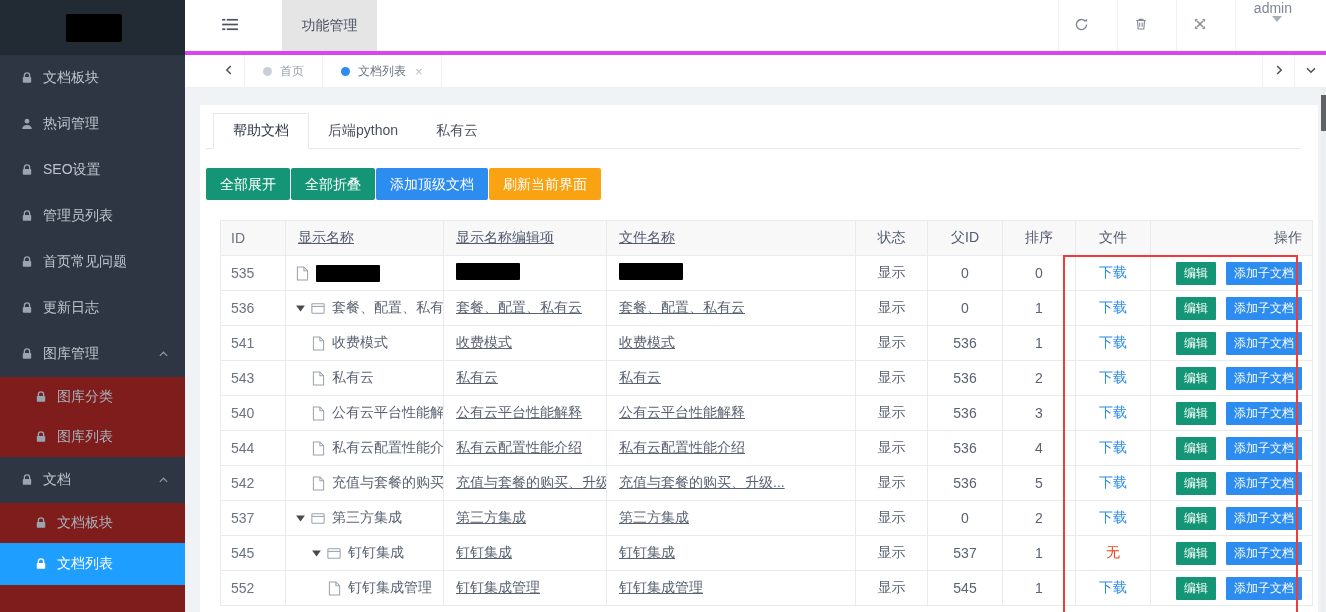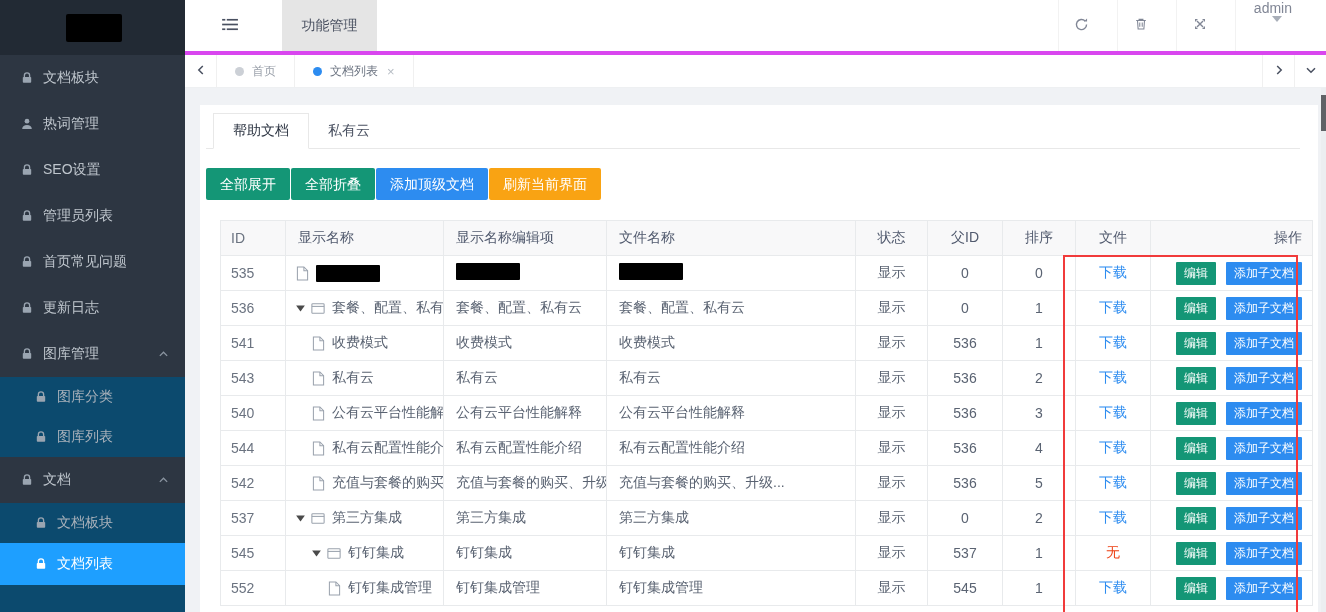--- a/index.html
+++ b/index.html
@@ -10,21 +10,21 @@
   
   .sidebar { width:185px; height:612px; background:#2d3642; flex:0 0 185px; display:flex; flex-direction:column; }
   .logo { height:55px; background:#222a34; display:flex; align-items:center; }
   .logo-redact { width:56px; height:28px; background:#000; margin-left:66px; border-radius:2px; }
   .sidebar nav { flex:1; }
   .sidebar ul { list-style:none; }
   .s-item { height:46px; display:flex; align-items:center; padding-left:19px; color:#bfc6cd; cursor:pointer; }
   .s-icon { width:15px; height:15px; display:inline-flex; align-items:center; justify-content:center; color:#9aa5b1; }
   .s-label { margin-left:9px; font-size:14px; }
   .s-chevron { margin-left:auto; margin-right:16px; color:#8b95a1; display:inline-flex; }
-  .submenu { background:#0c4a6e; }
+  .submenu { background:#7f1d1d; }
   .submenu .s-item { height:40px; padding-left:33px; color:#aab2bb; }
   .s-li:last-child .submenu { padding-bottom:27px; }
   .submenu .s-item.active { background:var(--active_blue); color:#fff; height:42px; }
   .submenu .s-item.active .s-icon { color:#fff; }
 
   
   .main { flex:1; display:flex; flex-direction:column; position:relative; background:#f0f2f5; }
 
   .topbar { height:55px; background:#fff; border-bottom:4px solid #d946ef; display:flex; align-items:stretch; flex:0 0 55px;gap:12px; }
   .hamburger { width:85px; display:flex; align-items:center; padding-left:37px; color:#495060; cursor:pointer; }
@@ -32,21 +32,21 @@
                 font-size:14px; color:#495060; cursor:pointer; }
   .top-spacer { flex:1; }
   .top-cell { width:47px; display:flex; align-items:center; justify-content:center; color:#808695;
               border-left:1px solid #f2f2f2; cursor:pointer; }
   .top-cell:first-of-type { border-left:none; }
   .admin-cell { display:flex; align-items:center; padding:0 34px 0 18px; border-left:1px solid #f2f2f2;
                 color:#808695; cursor:pointer;flex-direction:column; }
   .caret-down { width:0; height:0; border-left:5px solid transparent; border-right:5px solid transparent;
                 border-top:6px solid #a8aeb8; margin-left:8px; }
 
-  .tagbar { height:33px; background:#fff; border-bottom:1px solid #eef0f2; display:flex; align-items:stretch; flex:0 0 33px; }
+  .tagbar { height:33px; background:#fff; border-bottom:1px solid #eef0f2; display:flex; align-items:stretch; flex:0 0 33px;padding-left:28px; }
   .tag-back,.tag-next,.tag-coll { width:32px; display:flex; align-items:center; justify-content:center; color:#495060; cursor:pointer; }
   .tag-back { border-right:1px solid #f0f0f0; }
   .tag-next,.tag-coll { border-left:1px solid #f0f0f0; }
   .tag-tabs { display:flex; }
   .tag { display:flex; align-items:center; padding:0 18px; border-right:1px solid #f0f0f0; font-size:12px;
          color:#9aa0aa; cursor:pointer; }
   .tag .dot { width:9px; height:9px; border-radius:50%; background:#ccd0d6; margin-right:8px; }
   .tag.active { color:#6b7380; }
   .tag.active .dot { background:var(--blue); }
   .tag .close { margin-left:9px; color:#b6bcc4; font-size:13px; }
@@ -65,21 +65,21 @@
           border-radius:2px; font-family:Liberation Mono, monospace; }
   .c-green { background:var(--green); }
   .c-blue  { background:var(--blue); }
   .c-orange{ background:var(--orange); }
 
   .table-wrap { margin-top:20px; position:relative; width:1092px; margin-left:2px;padding-left:12px; }
   table { border-collapse:collapse; table-layout:fixed; width:1092px; }
   th,td { border:1px solid #e8eaec; height:35px; font-size:14px; color:#5a6372; font-weight:normal;
           white-space:nowrap; overflow:hidden; }
   thead th { background:#f8f8f9; color:#515a6e; }
-  .a-left  { text-align:left; padding-left:12px; }
+  .a-left  { text-align:left; padding-left:12px;text-decoration:underline; }
   .a-id    { text-align:left; padding-left:10px; color:#6b7380; }
   .a-center{ text-align:center;margin-top:29px; }
   .a-right { text-align:right; padding-right:10px; }
 
   .tree { display:flex; align-items:center; }
   .toggle { display:inline-flex; margin-right:6px; color:#4a4a4a; cursor:pointer; }
   .ticon { display:inline-flex; margin-right:7px; color:#9aa2ad; }
   .redact { display:inline-block; width:64px; height:17px; background:#000; border-radius:1px; }
   .link { color:var(--blue); cursor:pointer; }
   .none { color:var(--red); cursor:pointer; }
@@ -316,20 +316,23 @@
             <path d="M2 4.2l4 4 4-4" fill="none" stroke="currentColor" stroke-width="1.5"></path>
           </svg></span>
     </div>
   </div>
 
   <div class="content">
     <div class="card">
       <div class="ctabs" id="content-tabs">
           <div class="ctab active">
             <span>帮助文档</span>
+          </div>
+          <div class="ctab">
+            <span>后端python</span>
           </div>
           <div class="ctab">
             <span>私有云</span>
           </div>
         </div>
       <div class="toolbar" id="toolbar">
           <button class="tbtn c-green">全部展开</button>
           <button class="tbtn c-green">全部折叠</button>
           <button class="tbtn c-blue">添加顶级文档</button>
           <button class="tbtn c-orange">刷新当前界面</button>

